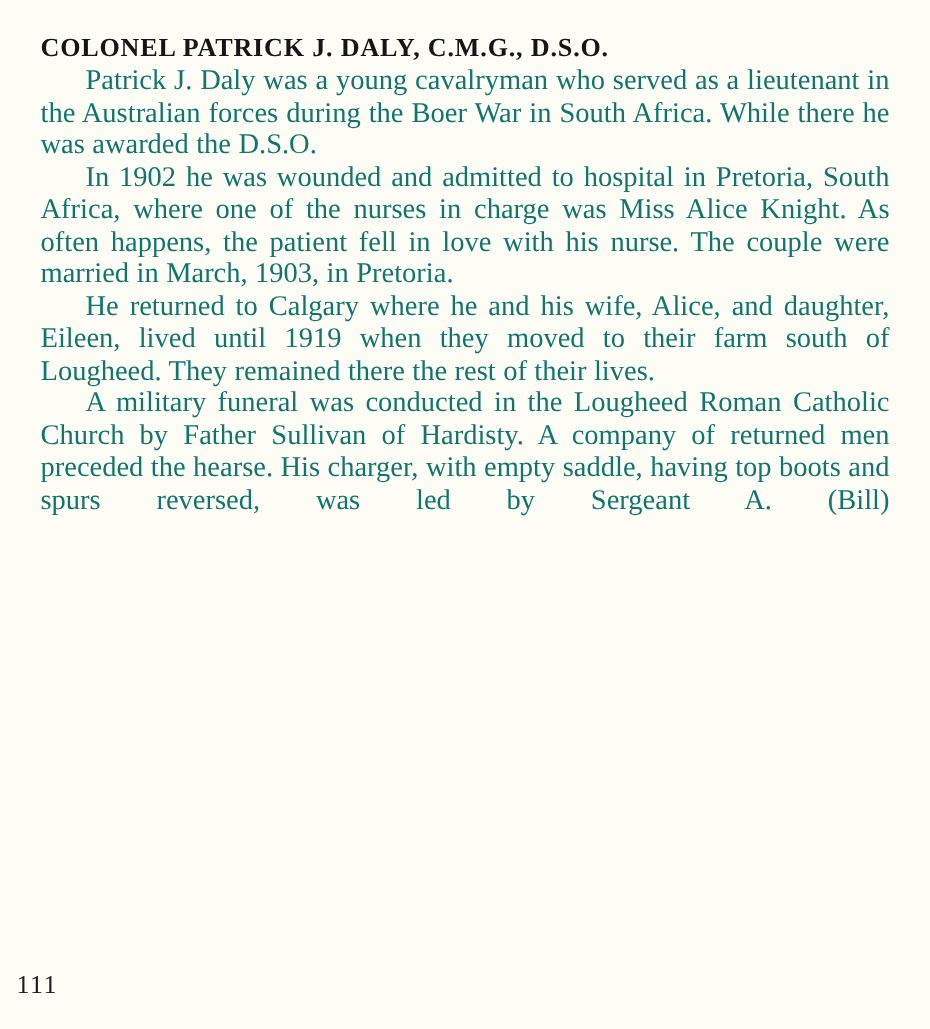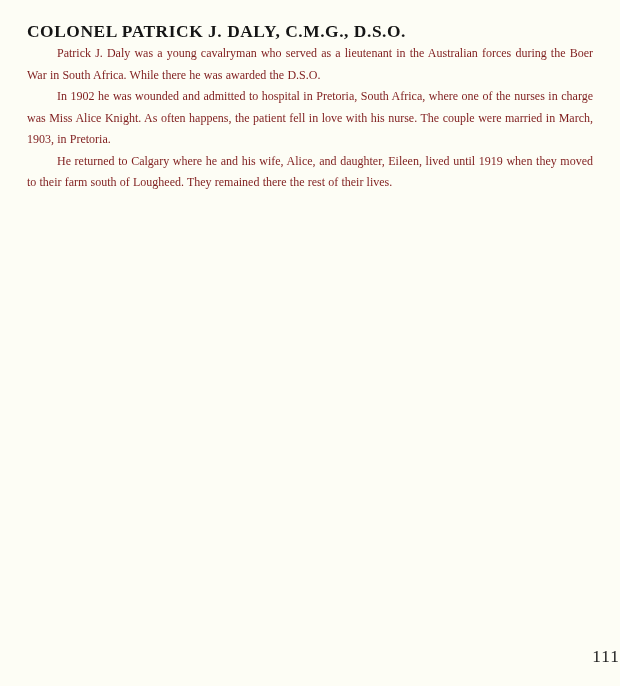--- a/index.html
+++ b/index.html
@@ -34,41 +34,41 @@
     font-size: 17.4px;
     font-weight: bold;
     letter-spacing: 0.55px;
     line-height: 22px;
     margin: 0 0 1px 0;
     white-space: nowrap;
     color: #151515;
   }
 
   .body-paragraph {
-    font-size: 12px;
+    font-size: 19px;
     line-height: 21.5px;
     margin: 0;
     text-align: justify;
     text-justify: inter-word;
     text-indent: 30px;
-    color: #7f1d1d;
+    color: #0f766e;
     word-spacing: 0.2px;
   }
 
   
   .body-paragraph.continues:last-of-type {
     text-align-last: justify;
   }
 
   .page-number {
     position: absolute;
-    left: 0;
+    left: 11px;
     right: 0;
     top: 646px;
-    text-align: right;
+    text-align: left;
     font-size: 17.3px;
     line-height: 22px;
     color: #1c1c1c;
     letter-spacing: 1px;
   }
 </style>
 </head>
 <body>
 
 <div class="page">
@@ -80,18 +80,19 @@
     <p class="body-paragraph">Patrick J. Daly was a young cavalryman who served as a lieutenant in the Australian forces during the Boer War in South Africa. While there he was awarded the D.S.O.</p>
 
     <p class="body-paragraph">In 1902 he was wounded and admitted to hospital in Pretoria, South Africa, where one of the nurses in charge was Miss Alice Knight. As often happens, the patient fell in love with his nurse. The couple were married in March, 1903, in Pretoria.</p>
 
 
 
 
     <p class="body-paragraph">He returned to Calgary where he and his wife, Alice, and daughter, Eileen, lived until 1919 when they moved to their farm south of Lougheed. They remained there the rest of their lives.</p>
 
 
+    <p class="body-paragraph continues">A military funeral was conducted in the Lougheed Roman Catholic Church by Father Sullivan of Hardisty. A company of returned men preceded the hearse. His charger, with empty saddle, having top boots and spurs reversed, was led by Sergeant A. (Bill)</p>
 
   </div>
 
   <div class="page-number">111</div>
 
 </div>
 
 </body></html>

